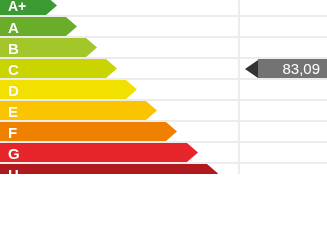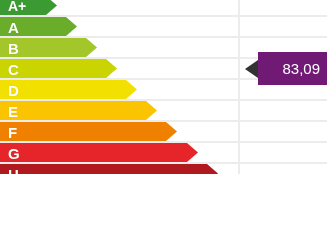--- a/index.html
+++ b/index.html
@@ -90,22 +90,22 @@
   }
   .value-marker .marker-tip {
     width: 0;
     height: 0;
     border-top: 9.5px solid transparent;
     border-bottom: 9.5px solid transparent;
     border-right: 13px solid #333333;
     flex: 0 0 auto;
   }
   .value-marker .marker-body {
-    background: #701a75;
-    height: 33px;
+    background: #737373;
+    height: 19px;
     display: flex;
     align-items: center;
     justify-content: flex-end;
     padding: 0 7px 0 0;
     box-sizing: border-box;
     flex: 1 1 auto;
   }
   .value-marker .marker-text {
     color: #ffffff;
     font-family: "Liberation Sans", sans-serif;

